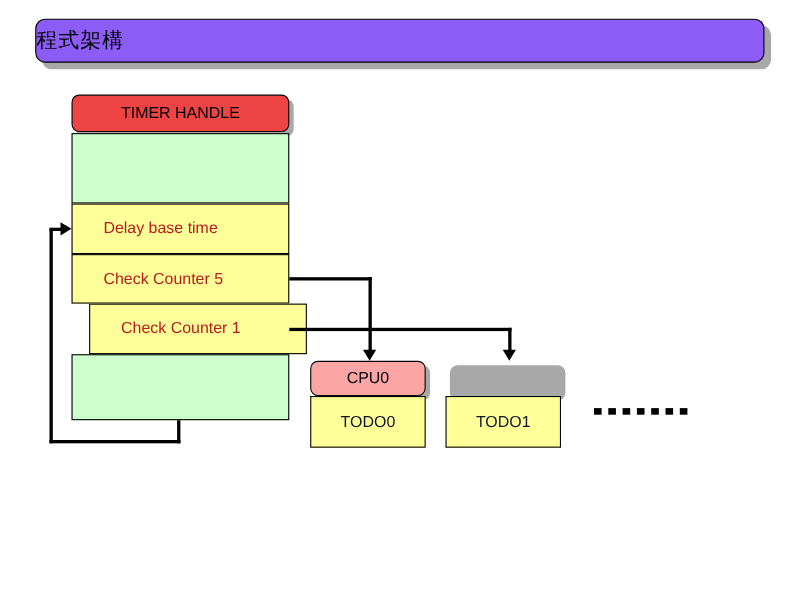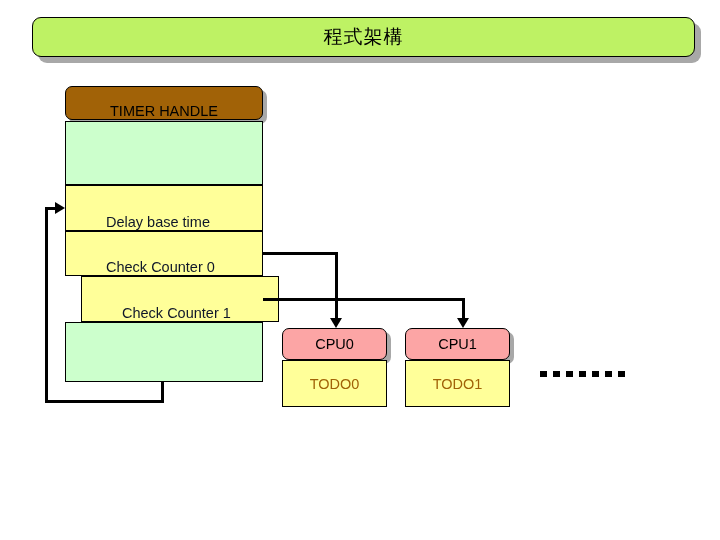--- a/index.html
+++ b/index.html
@@ -28,27 +28,27 @@
     height: 40px;
     background: #a8a8a8;
     border-radius: 9px;
   }
   .title-bar {
     position: absolute;
     left: 32px;
     top: 17px;
     width: 663px;
     height: 40px;
-    background: #bef264;
+    background: #8b5cf6;
     border: 1px solid #000000;
     border-radius: 9px;
     box-sizing: border-box;
     display: flex;
     align-items: center;
-    justify-content: center;
+    justify-content: flex-start;
   }
   .title-text {
     font-size: 19px;
     color: #000000;
     letter-spacing: 1px;
   }
 
   
   .th-header-shadow {
     position: absolute;
@@ -58,44 +58,44 @@
     height: 34px;
     background: #a8a8a8;
     border-radius: 7px;
   }
   .th-header {
     position: absolute;
     left: 65px;
     top: 86px;
     width: 198px;
     height: 34px;
-    background: #a16207;
-    border: 1px solid #000000;
-    border-radius: 7px;
-    box-sizing: border-box;
-    display: flex;
-    align-items: flex-end;
+    background: #ef4444;
+    border: 1px solid #000000;
+    border-radius: 7px;
+    box-sizing: border-box;
+    display: flex;
+    align-items: center;
     justify-content: center;
   }
   .th-header-text {
     font-size: 14.5px;
     color: #000000;
   }
 
   .stack-row {
     position: absolute;
     left: 65px;
     width: 198px;
     border: 1px solid #000000;
     box-sizing: border-box;
     display: flex;
-    align-items: flex-end;
-    padding-left: 40px;
-    font-size: 14.5px;
-    color: #0f172a;
+    align-items: center;
+    padding-left: 28px;
+    font-size: 14.5px;
+    color: #b91c1c;
   }
   .row-green { background: #ccffcc; }
   .row-yellow { background: #ffff99; }
 
   
   .cpu-head-shadow {
     position: absolute;
     width: 105px;
     height: 32px;
     background: #a8a8a8;
@@ -119,21 +119,21 @@
     position: absolute;
     width: 105px;
     height: 47px;
     background: #ffff99;
     border: 1px solid #000000;
     box-sizing: border-box;
     display: flex;
     align-items: center;
     justify-content: center;
     font-size: 14.5px;
-    color: #a16207;
+    color: #0f172a;
   }
 
   
   .conn {
     position: absolute;
     background: #000000;
   }
   .hline { height: 3px; }
   .vline { width: 3px; }
 
@@ -179,21 +179,21 @@
 
   <div class="stack-row row-green" style="top:121px; height:64px;">
     <span></span>
   </div>
 
   <div class="stack-row row-yellow" style="top:185px; height:46px;">
     <span>Delay base time</span>
   </div>
 
   <div class="stack-row row-yellow" style="top:231px; height:45px;">
-    <span>Check Counter 0</span>
+    <span>Check Counter 5</span>
   </div>
 
   <div class="stack-row row-yellow" style="top:276px; height:46px;margin-left:16px;">
     <span>Check Counter 1</span>
   </div>
 
   <div class="stack-row row-green" style="top:322px; height:60px;">
     <span></span>
   </div>
 
@@ -213,22 +213,19 @@
 
   <div class="cpu-head-shadow" style="left:286px; top:332px;"></div>
   <div class="cpu-head" style="left:282px; top:328px;">
     <span>CPU0</span>
   </div>
   <div class="cpu-body" style="left:282px; top:360px;">
     <span>TODO0</span>
   </div>
 
   <div class="cpu-head-shadow" style="left:409px; top:332px;"></div>
-  <div class="cpu-head" style="left:405px; top:328px;">
-    <span>CPU1</span>
-  </div>
   <div class="cpu-body" style="left:405px; top:360px;">
     <span>TODO1</span>
   </div>
 
   <div class="dashed-line" style="left:540px; top:371px; width:86px;"></div>
 
 </div>
 
 </body></html>

